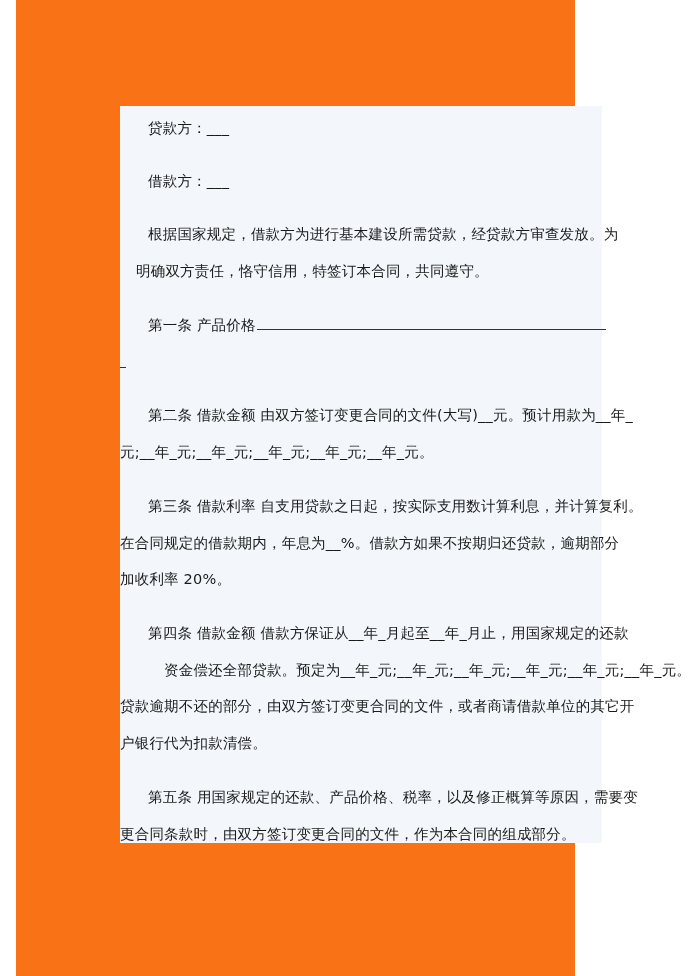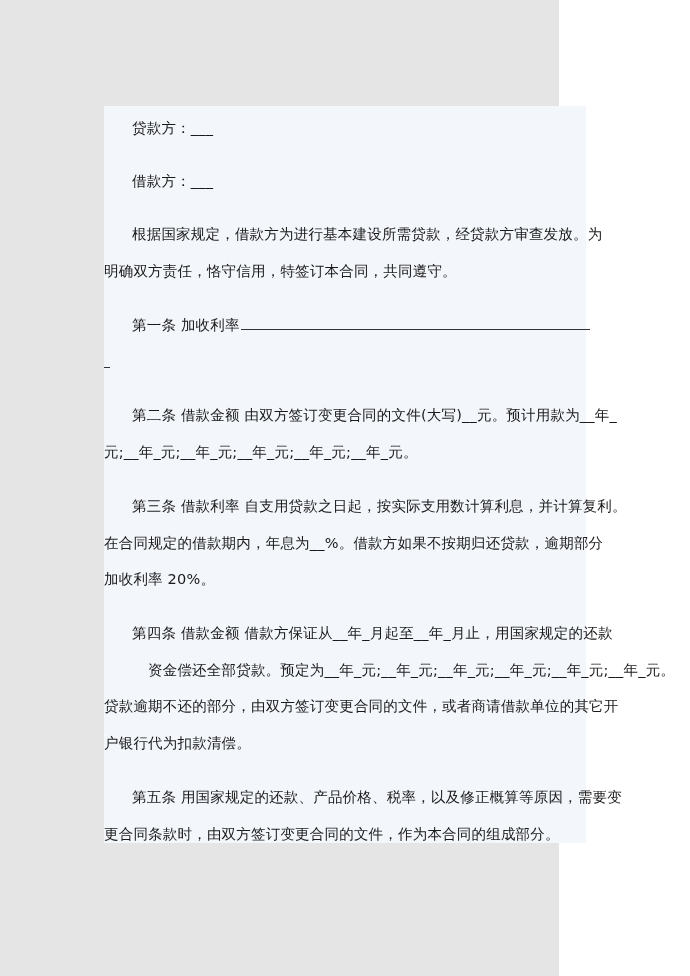--- a/index.html
+++ b/index.html
@@ -10,24 +10,24 @@
     body {
       width: 690px;
       height: 976px;
       position: relative;
       overflow: hidden;
       font-family: "DejaVu Sans", "Liberation Sans", sans-serif;
       color: #1a1a1a;
     }
     .page {
       position: absolute;
-      left: 0; top: 0;
+      left: 16px; top: 0;
       width: 559px;
       height: 976px;
-      background: #e5e5e5;
+      background: #f97316;
     }
     .highlight {
       position: absolute;
       left: 104px;
       top: 106px;
       width: 482px;
       height: 737px;
       background: #f3f6fb;
     }
     .content {
@@ -65,24 +65,24 @@
 
 <div class="page">
   <div class="highlight"></div>
 
   <div class="content">
     <div class="line indent" style="top:12px;">贷款方：___</div>
 
     <div class="line indent" style="top:65px;">借款方：___</div>
 
     <div class="line indent" style="top:118px;">根据国家规定，借款方为进行基本建设所需贷款，经贷款方审查发放。为</div>
-    <div class="line" style="top:155px;">明确双方责任，恪守信用，特签订本合同，共同遵守。</div>
+    <div class="line" style="top:155px;margin-left:16px;">明确双方责任，恪守信用，特签订本合同，共同遵守。</div>
 
     <div class="line indent" style="top:209px;">
-      <span>第一条 加收利率</span><span class="ul-rule"></span>
+      <span>第一条 产品价格</span><span class="ul-rule"></span>
     </div>
     <div class="line" style="top:247px;">
       <span class="dash"></span>
     </div>
 
     <div class="line indent" style="top:299px;">第二条 借款金额 由双方签订变更合同的文件(大写)__元。预计用款为__年_</div>
     <div class="line" style="top:336px;">元;__年_元;__年_元;__年_元;__年_元;__年_元。</div>
 
     <div class="line indent" style="top:390px;">第三条 借款利率 自支用贷款之日起，按实际支用数计算利息，并计算复利。</div>
     <div class="line" style="top:427px;">在合同规定的借款期内，年息为__%。借款方如果不按期归还贷款，逾期部分</div>

